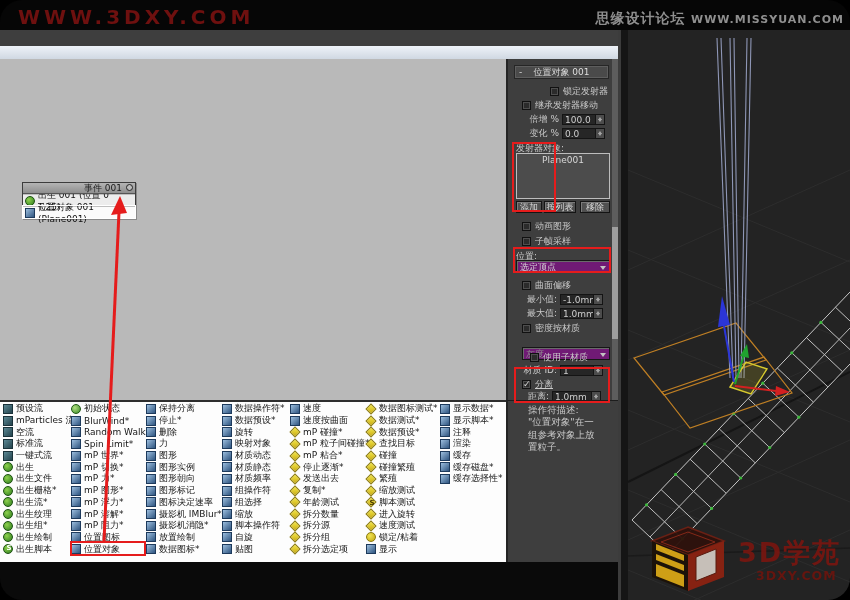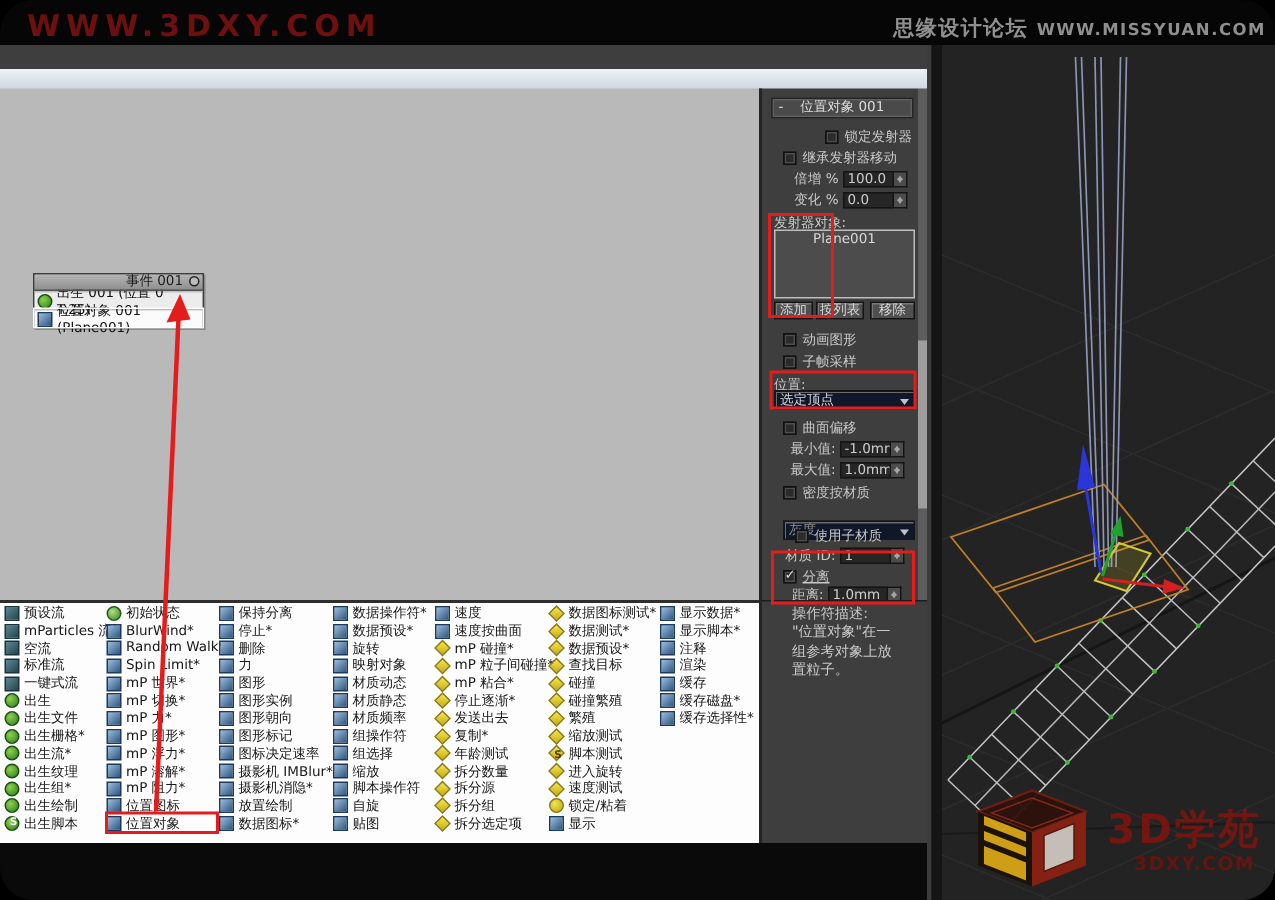--- a/index.html
+++ b/index.html
@@ -45,21 +45,21 @@
   .sprow{display:flex;align-items:center;}
   .splabel{text-align:right;padding-right:3px;}
   .field{background:#262626;border:1px solid #141414;color:#cdcdcd;height:11px;line-height:10px;padding:0 2px;overflow:hidden;white-space:nowrap;}
   .spin{width:9px;height:11px;background:#4c4c4c;border:1px solid #141414;border-left:none;position:relative;}
   .spin:before,.spin:after{content:"";position:absolute;left:2px;border-left:2.5px solid transparent;border-right:2.5px solid transparent;}
   .spin:before{top:2px;border-bottom:3px solid #a5a5a5;}
   .spin:after{bottom:2px;border-top:3px solid #a5a5a5;}
   .listbox{background:#4c4c4c;border:1px solid #bdbdbd;}
   .listitem{font-size:9px;color:#d8d8d8;padding:1px 2px;}
   .pbtn{background:#505050;border:1px solid #141414;box-shadow:inset 1px 1px 0 #7a7a7a;color:#d8d8d8;text-align:center;height:12px;line-height:11px;}
-  .drop{background:#0f172a;border:1px solid #161616;box-shadow:inset 1px 1px 0 #6a6a6a;color:#d6d6d6;height:13px;line-height:12px;padding:0 29px 0 3px;position:relative;white-space:nowrap;overflow:hidden;}
+  .drop{background:#701a75;border:1px solid #161616;box-shadow:inset 1px 1px 0 #6a6a6a;color:#d6d6d6;height:13px;line-height:12px;padding:0 29px 0 3px;position:relative;white-space:nowrap;overflow:hidden;}
   .drop:after{content:"";position:absolute;right:3px;top:5px;border-left:3.5px solid transparent;border-right:3.5px solid transparent;border-top:4px solid #c3c3c3;}
   .drop.dim{color:#8e8e8e;}
   #pscroll{position:absolute;left:612px;top:29px;width:6px;height:341px;background:#5d5d5d;}
   #pscroll .thumb{position:absolute;left:0;top:168px;width:6px;height:112px;background:#9e9e9e;}
 
   
   #depot{position:absolute;left:0;top:370px;width:506px;height:162px;background:#fdfdfd;border-top:2px solid #2e2e2e;overflow:hidden;}
   .depot-col{position:absolute;top:1px;text-align:center;}
   .depot-item{height:11.7px;display:flex;align-items:center;gap:3px;white-space:nowrap;}
   .depot-lbl{font-size:9px;color:#161616;}

